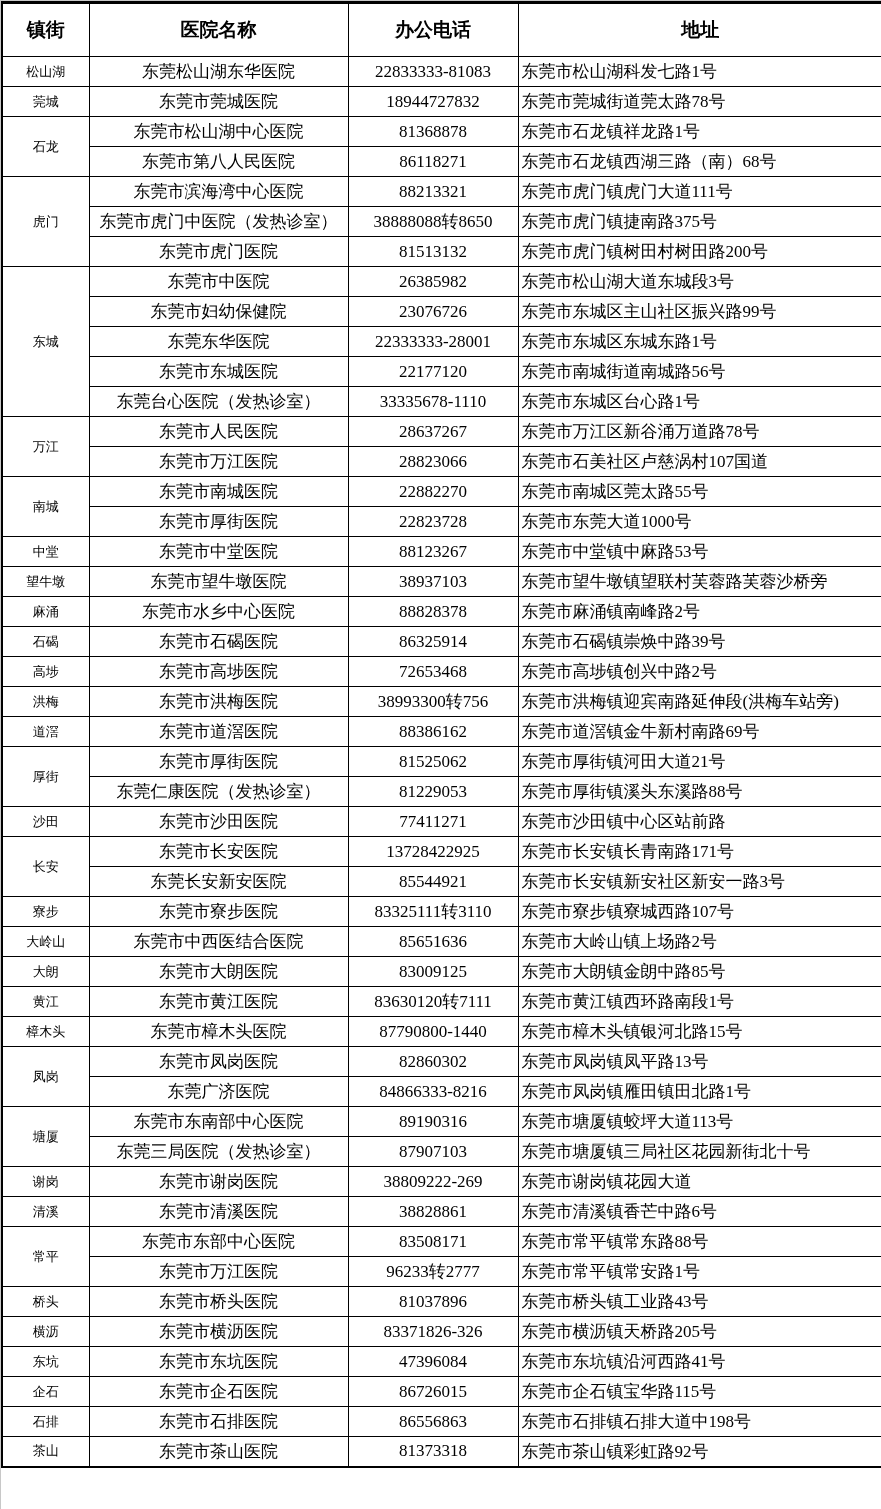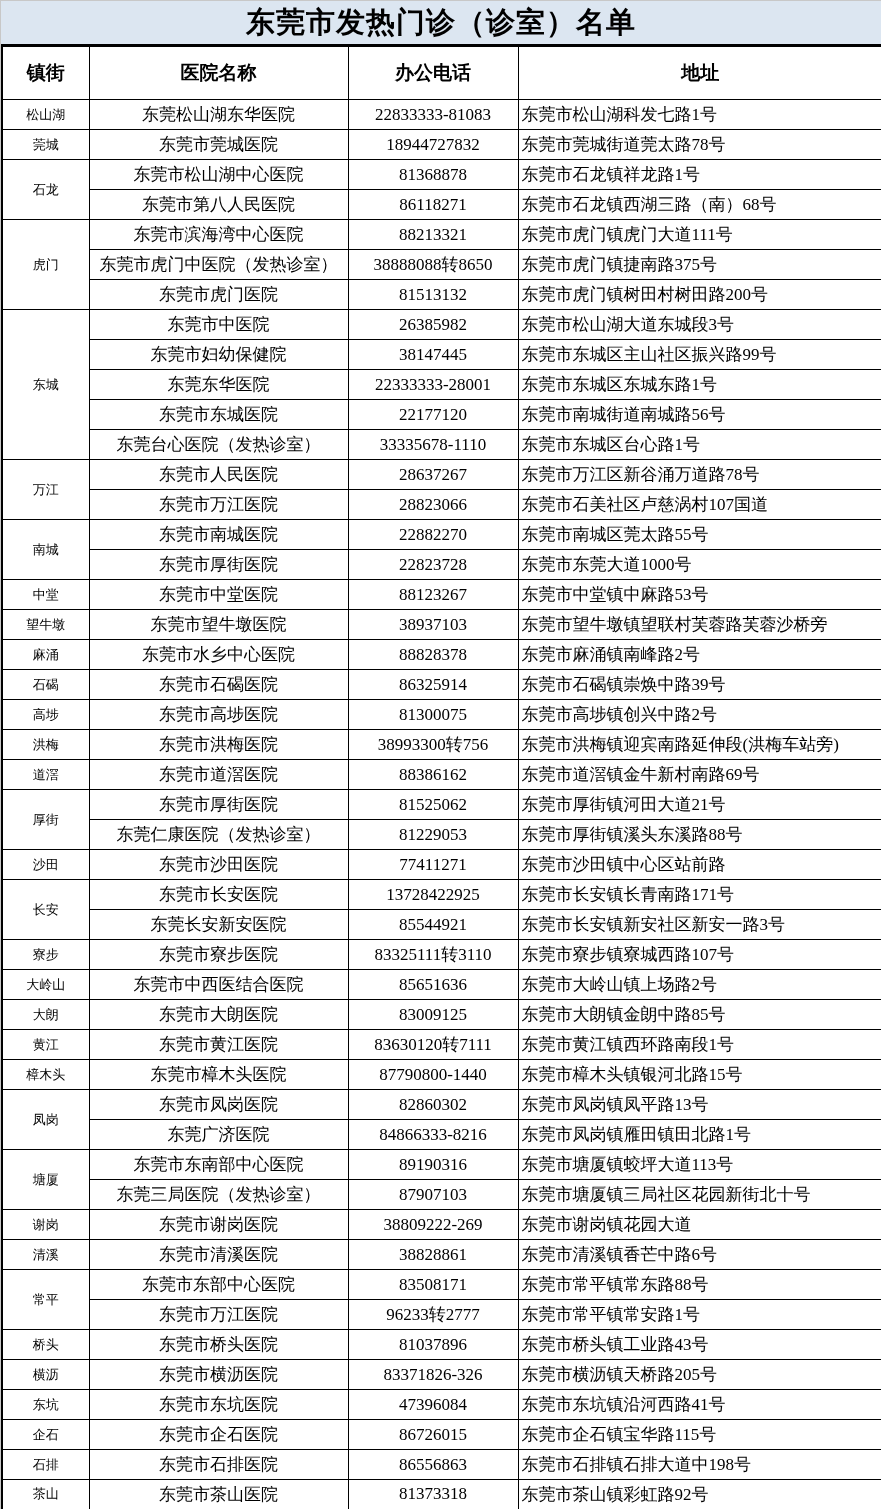--- a/index.html
+++ b/index.html
@@ -58,23 +58,20 @@
   table.clinics td.town { font-size: 13px; }
   table.clinics td.address {
     text-align: left;
     padding-left: 3px;
   }
 </style>
 </head>
 <body>
 
 <div class="page">
-  <div class="title-bar">
-    <span>东莞市发热门诊（诊室）名单</span>
-  </div>
   <table class="clinics">
     <colgroup>
       <col class="c-town">
       <col class="c-hospital">
       <col class="c-phone">
       <col class="c-address">
     </colgroup>
     <thead>
       <tr>
         <th>镇街</th>
@@ -124,21 +121,21 @@
           <td class="address">东莞市虎门镇树田村树田路200号</td>
         </tr>
         <tr>
           <td class="town" rowspan="5">东城</td>
           <td class="hospital">东莞市中医院</td>
           <td class="phone">26385982</td>
           <td class="address">东莞市松山湖大道东城段3号</td>
         </tr>
         <tr>
           <td class="hospital">东莞市妇幼保健院</td>
-          <td class="phone">38147445</td>
+          <td class="phone">23076726</td>
           <td class="address">东莞市东城区主山社区振兴路99号</td>
         </tr>
         <tr>
           <td class="hospital">东莞东华医院</td>
           <td class="phone">22333333-28001</td>
           <td class="address">东莞市东城区东城东路1号</td>
         </tr>
         <tr>
           <td class="hospital">东莞市东城医院</td>
           <td class="phone">22177120</td>
@@ -191,21 +188,21 @@
         </tr>
         <tr>
           <td class="town" rowspan="1">石碣</td>
           <td class="hospital">东莞市石碣医院</td>
           <td class="phone">86325914</td>
           <td class="address">东莞市石碣镇崇焕中路39号</td>
         </tr>
         <tr>
           <td class="town" rowspan="1">高埗</td>
           <td class="hospital">东莞市高埗医院</td>
-          <td class="phone">81300075</td>
+          <td class="phone">72653468</td>
           <td class="address">东莞市高埗镇创兴中路2号</td>
         </tr>
         <tr>
           <td class="town" rowspan="1">洪梅</td>
           <td class="hospital">东莞市洪梅医院</td>
           <td class="phone">38993300转756</td>
           <td class="address">东莞市洪梅镇迎宾南路延伸段(洪梅车站旁)</td>
         </tr>
         <tr>
           <td class="town" rowspan="1">道滘</td>

